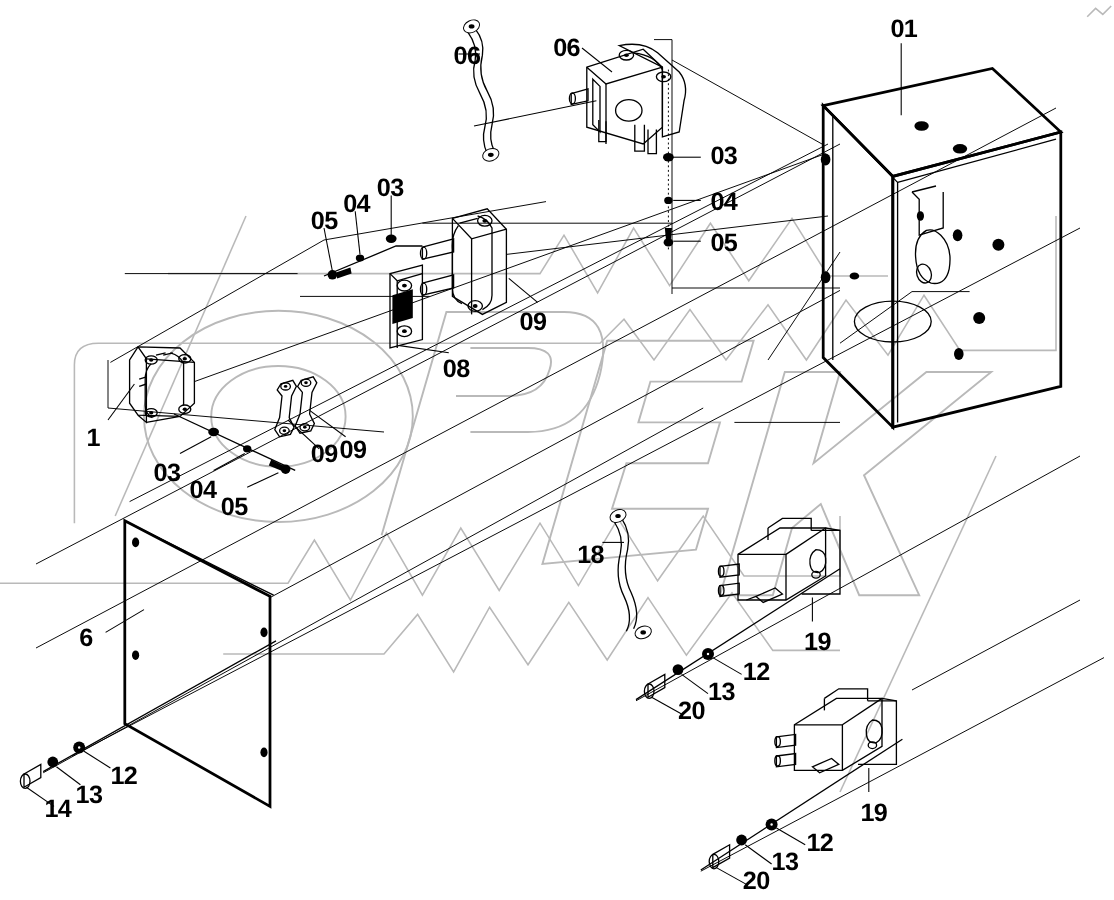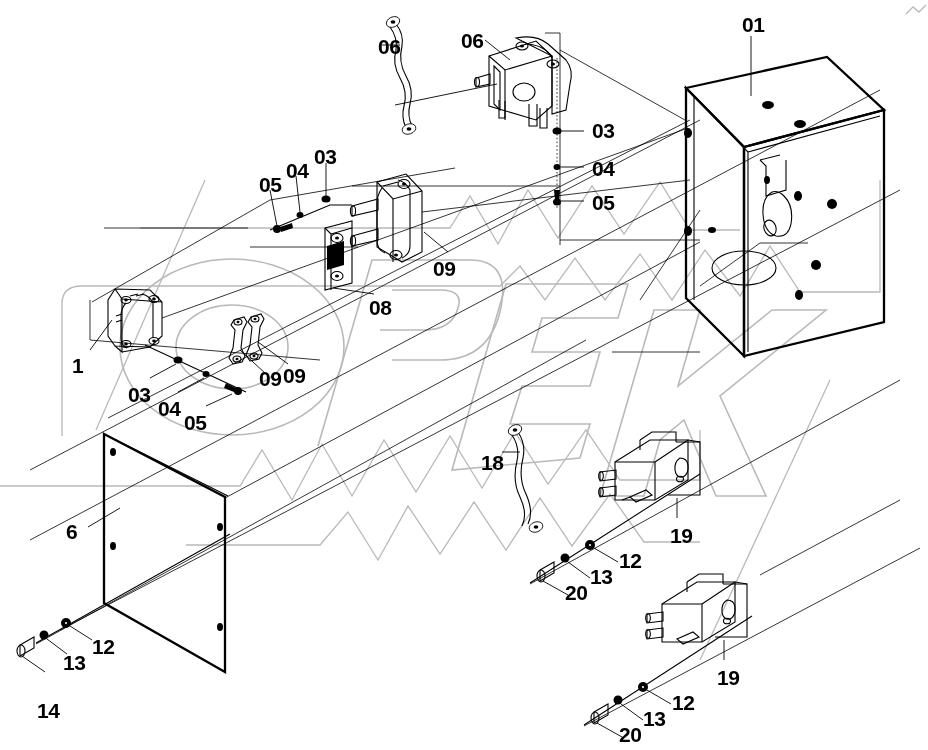--- a/index.html
+++ b/index.html
@@ -402,21 +402,21 @@
 <div class="lbl" style="left:369px;top:297px">08</div>
 <div class="lbl" style="left:72px;top:355px">1</div>
 <div class="lbl" style="left:128px;top:384px">03</div>
 <div class="lbl" style="left:158px;top:398px">04</div>
 <div class="lbl" style="left:184px;top:412px">05</div>
 <div class="lbl" style="left:259px;top:368px">09</div>
 <div class="lbl" style="left:283px;top:365px">09</div>
 <div class="lbl" style="left:66px;top:521px">6</div>
 <div class="lbl" style="left:92px;top:636px">12</div>
 <div class="lbl" style="left:63px;top:652px">13</div>
-<div class="lbl" style="left:37px;top:700px">14</div>
+<div class="lbl" style="left:37px;top:664px">14</div>
 <div class="lbl" style="left:481px;top:452px">18</div>
 <div class="lbl" style="left:670px;top:525px">19</div>
 <div class="lbl" style="left:619px;top:550px">12</div>
 <div class="lbl" style="left:590px;top:566px">13</div>
 <div class="lbl" style="left:565px;top:582px">20</div>
 <div class="lbl" style="left:717px;top:667px">19</div>
 <div class="lbl" style="left:672px;top:692px">12</div>
 <div class="lbl" style="left:643px;top:708px">13</div>
 <div class="lbl" style="left:619px;top:724px">20</div>
 

